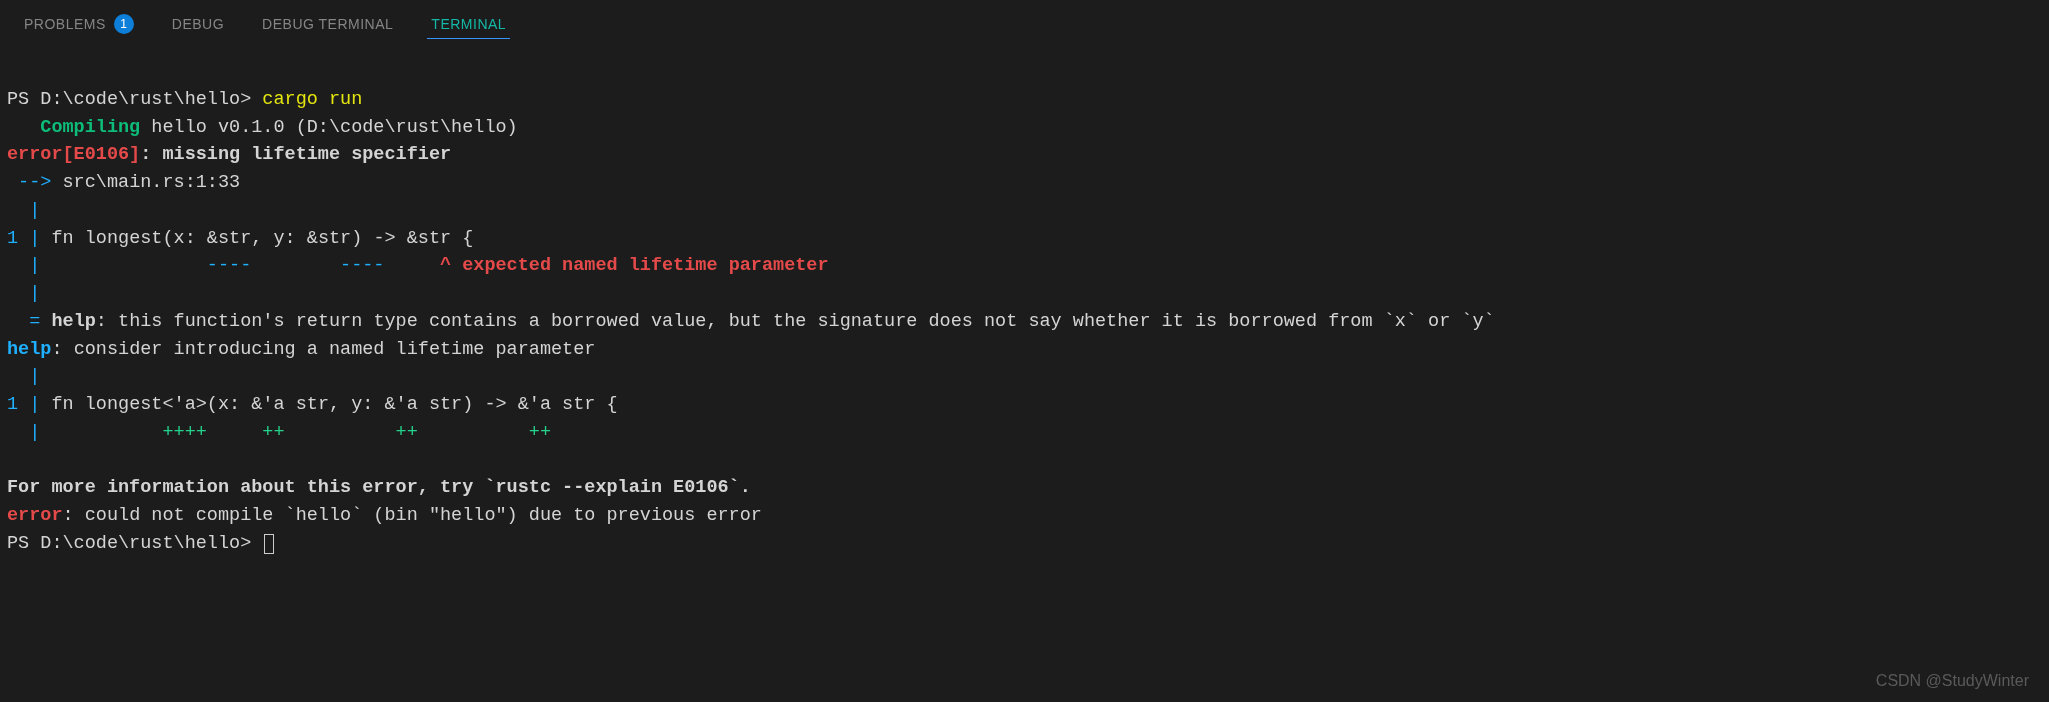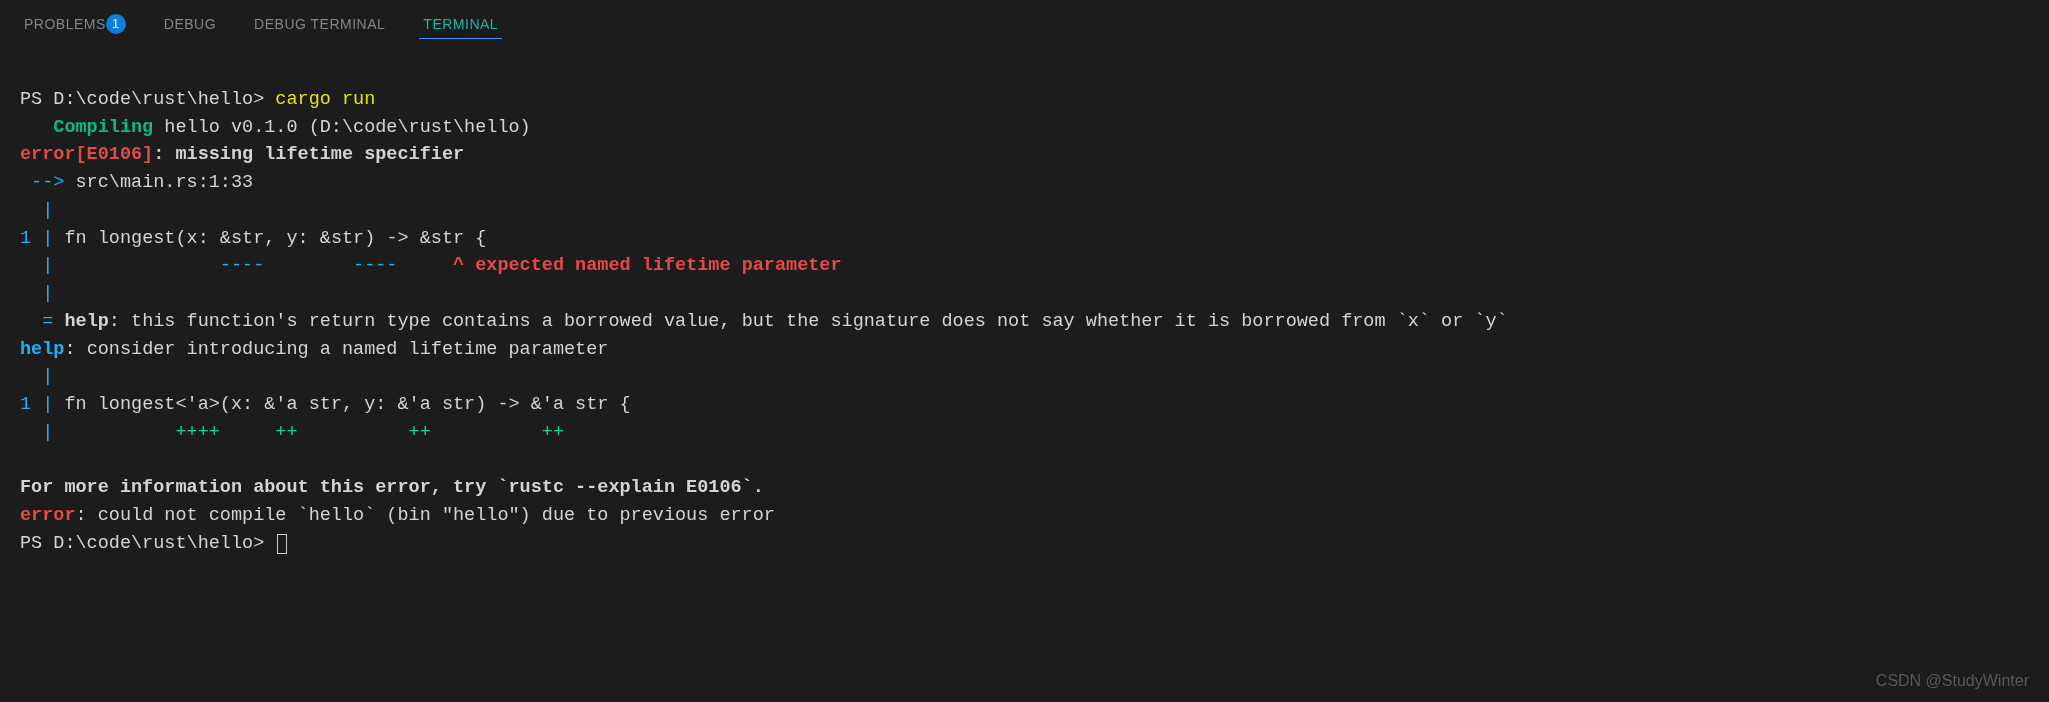--- a/index.html
+++ b/index.html
@@ -21,40 +21,40 @@
       font-family: -apple-system, 'Segoe UI', sans-serif;
       font-size: 14px;
     }
     .tab {
       padding: 6px 4px;
       color: #858585;
       cursor: pointer;
       letter-spacing: 0.5px;
       display: flex;
       align-items: center;
-      gap: 0;
+      gap: 8px;
     }
     .tab.active {
       color: #14b8a6;
       border-bottom: 1.5px solid #3794ff;
     }
     .badge {
       background: #0e7fd8;
       color: #ffffff;
       border-radius: 10px;
       min-width: 20px;
       height: 20px;
       display: inline-flex;
       align-items: center;
       justify-content: center;
       font-size: 12px;
       padding: 0 6px;
     }
     .terminal {
-      padding: 18px 20px;
+      padding: 18px 7px;
       line-height: 1.5;
       white-space: pre;
       font-size: 18.5px;
     }
     .c-white { color: #d4d4d4; }
     .c-bold { font-weight: bold; }
     .c-yellow { color: #e5e510; }
     .c-green { color: #0dbc79; }
     .c-red { color: #e54a4a; }
     .c-cyan { color: #1fb0ff; }

